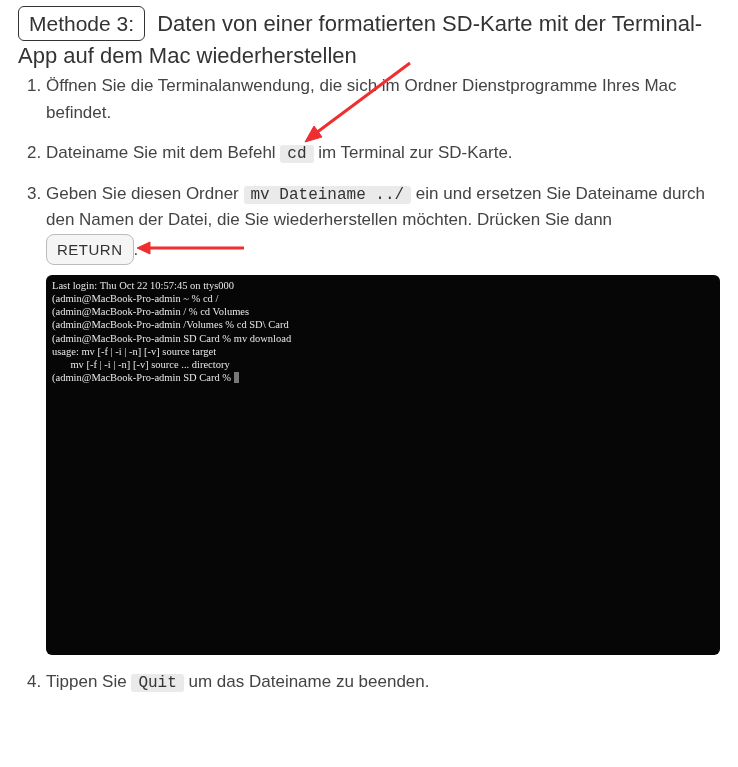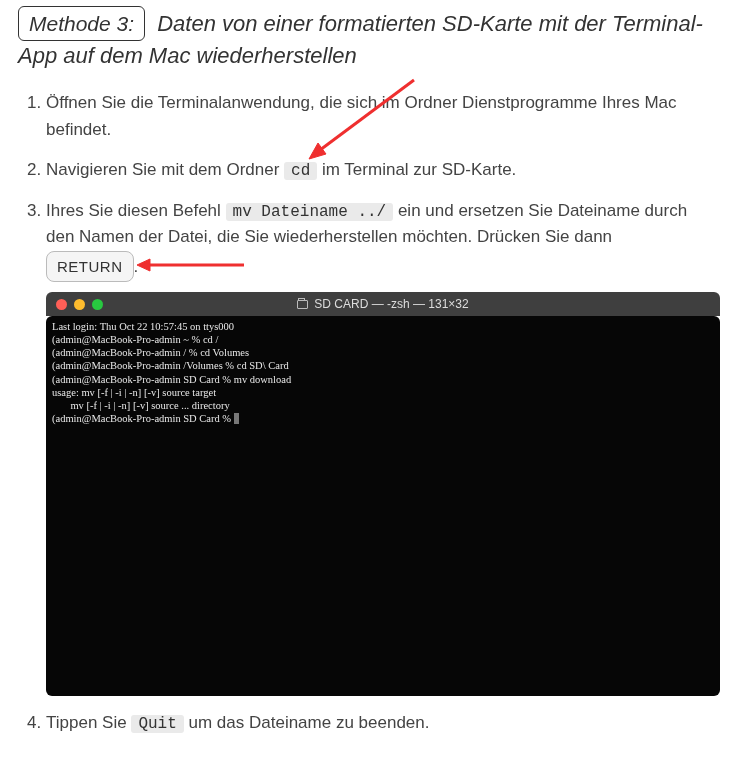--- a/index.html
+++ b/index.html
@@ -9,23 +9,22 @@
     background: #fff;
     width: 738px;
     padding: 6px 18px 18px 18px;
     font-size: 17px;
     line-height: 1.55;
   }
   .method-heading {
     font-size: 22px;
     font-weight: 400;
     color: #333;
-    margin-bottom: 18px;
+    margin-bottom: 1px;
     line-height: 1.4;
-    font-style: italic;
   }
   .method-tag {
     display: inline-block;
     border: 1px solid #333;
     border-radius: 6px;
     padding: 2px 10px;
     margin-right: 6px;
     font-size: 21px;
   }
   ol.steps {
@@ -133,51 +132,40 @@
   <span class="method-tag">Methode 3:</span><span> Daten von einer formatierten SD-Karte mit der Terminal-App auf dem Mac wiederherstellen</span>
 </h2>
 
 <ol class="steps">
 
   <li>
     <span>Öffnen Sie die Terminalanwendung, die sich im Ordner Dienstprogramme Ihres Mac befindet.</span>
   </li>
 
   <li class="step-line">
-    <span>Navigieren Sie mit dem Ordner </span><span class="arrow-wrap1"><code class="inline">cd</code>
+    <span>Dateiname Sie mit dem Befehl </span><span class="arrow-wrap1"><code class="inline">cd</code>
       <svg class="red-arrow arrow" style="left:20px; top:-82px;" width="120" height="95">
         <line x1="110" y1="5" x2="12" y2="78" stroke-width="3"></line>
         <polygon points="5,84 22,79 14,68"></polygon>
       </svg>
     </span><span> im Terminal zur SD-Karte.</span>
   </li>
 
   <li>
-    <span>Ihres Sie diesen Befehl </span><code class="inline">mv Dateiname ../</code><span> ein und ersetzen Sie Dateiname durch den Namen der Datei, die Sie wiederherstellen möchten. Drücken Sie dann </span>
+    <span>Geben Sie diesen Ordner </span><code class="inline">mv Dateiname ../</code><span> ein und ersetzen Sie Dateiname durch den Namen der Datei, die Sie wiederherstellen möchten. Drücken Sie dann </span>
     <br>
     <span class="arrow-wrap2">
       <span class="btn-return">RETURN</span>
       <svg class="red-arrow arrow" style="left:88px; top:4px;" width="115" height="20">
         <line x1="110" y1="10" x2="12" y2="10" stroke-width="3"></line>
         <polygon points="3,10 16,4 16,16"></polygon>
       </svg>
     </span><span>.</span>
 
     <div class="term-window">
-      <div class="term-titlebar">
-        <div class="traffic">
-          <span class="dot red"></span>
-          <span class="dot yellow"></span>
-          <span class="dot green"></span>
-        </div>
-        <div class="term-title-center">
-          <span class="folder-icon"></span>
-          <span>SD CARD — -zsh — 131×32</span>
-        </div>
-      </div>
       <div class="term-body"><span>Last login: Thu Oct 22 10:57:45 on ttys000</span>
 <span>(admin@MacBook-Pro-admin ~ % cd /</span>
 <span>(admin@MacBook-Pro-admin / % cd Volumes</span>
 <span>(admin@MacBook-Pro-admin /Volumes % cd SD\ Card</span>
 <span>(admin@MacBook-Pro-admin SD Card % mv download</span>
 <span>usage: mv [-f | -i | -n] [-v] source target</span>
 <span>       mv [-f | -i | -n] [-v] source ... directory</span>
 <span>(admin@MacBook-Pro-admin SD Card % </span><span class="cursor"></span></div>
     </div>
   </li>

